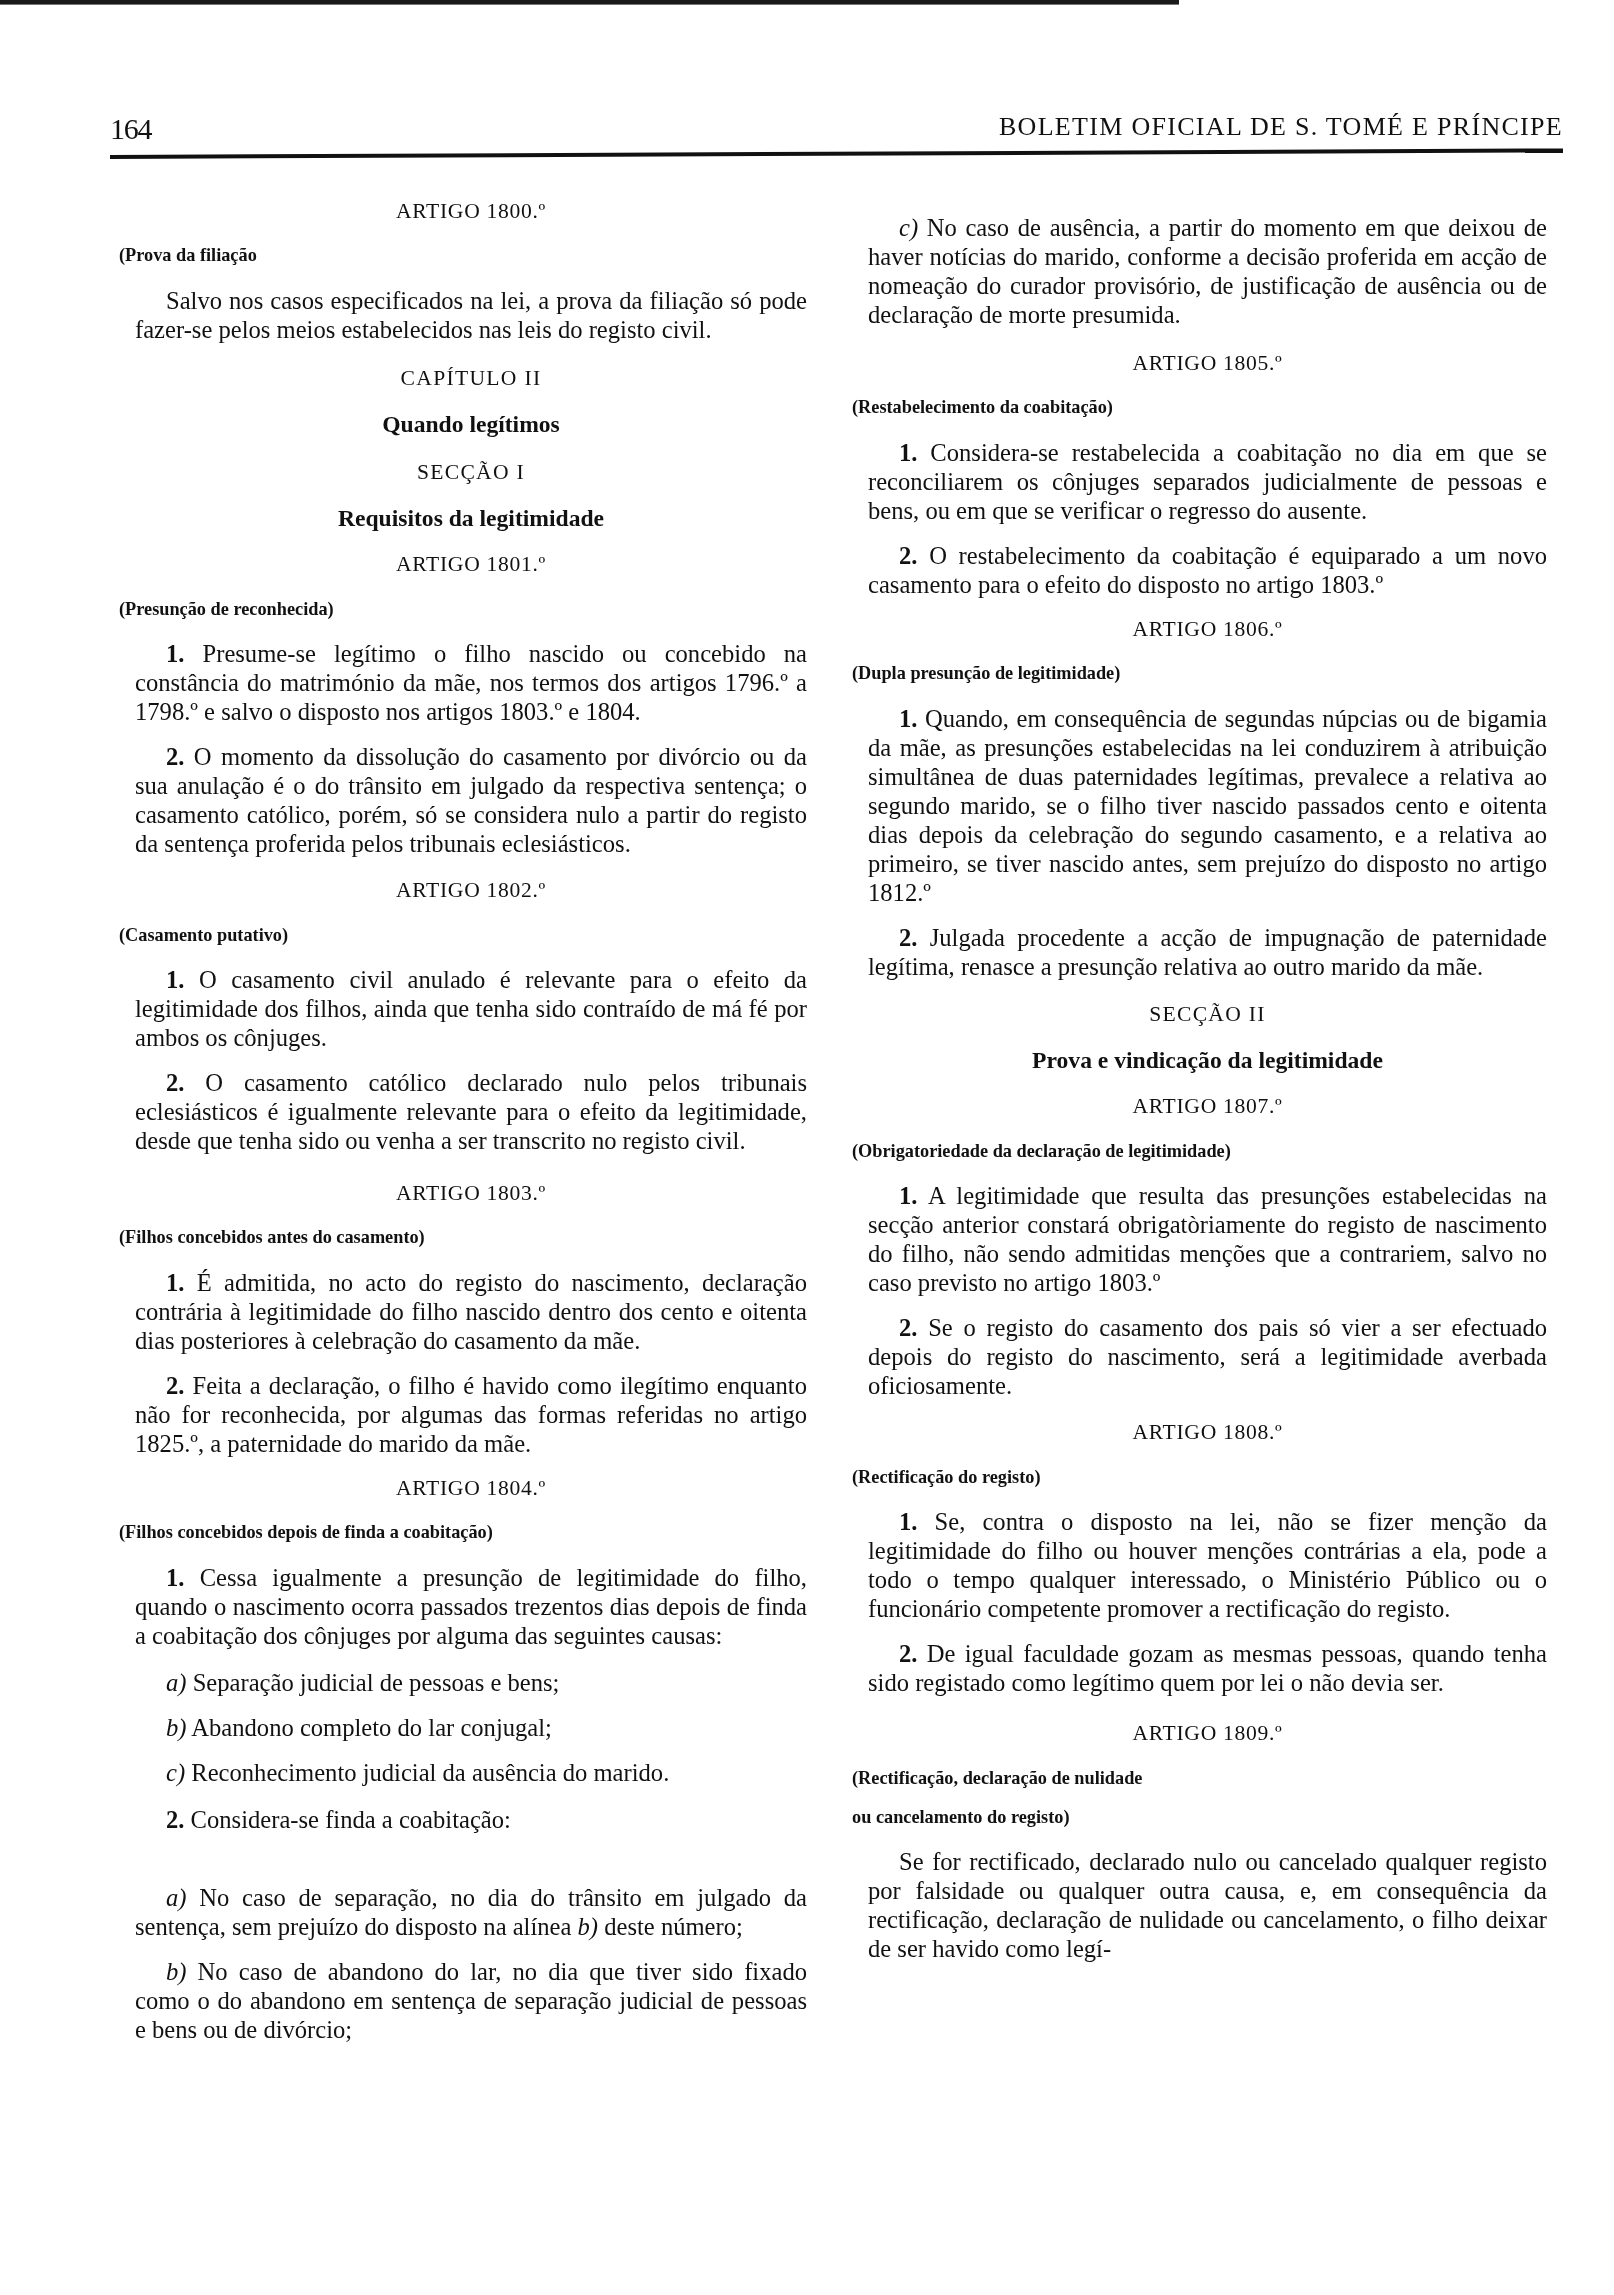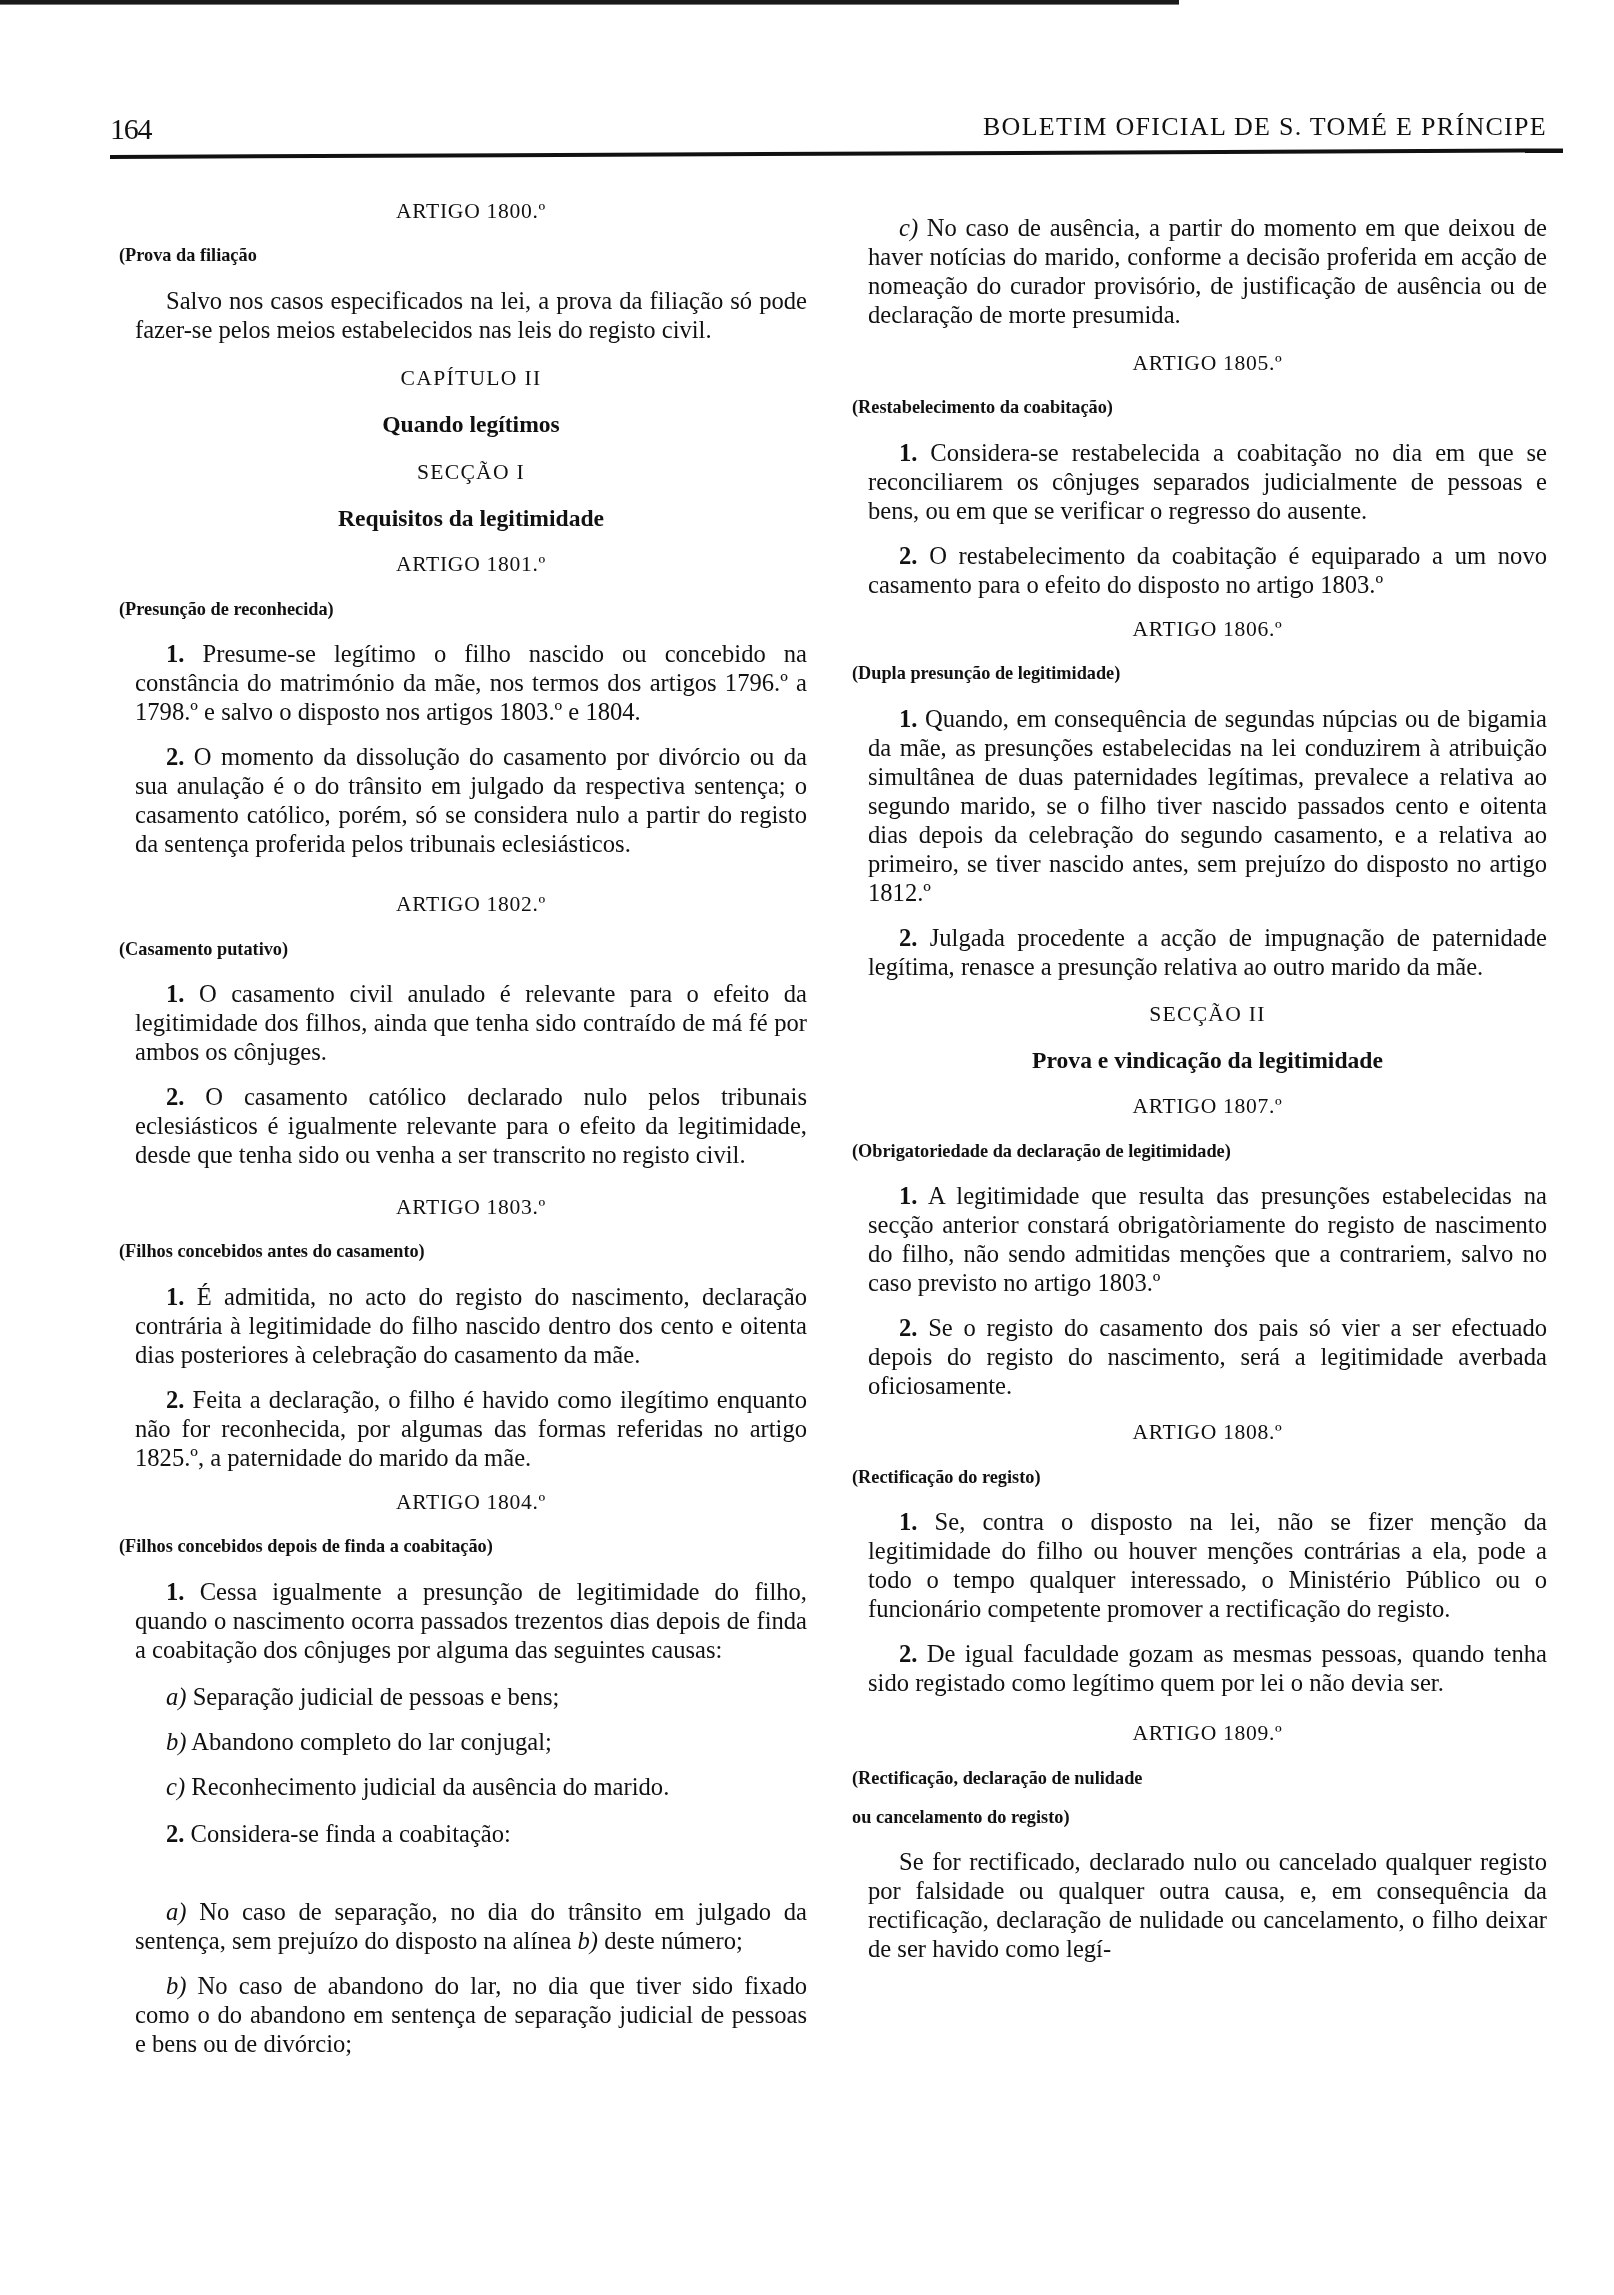--- a/index.html
+++ b/index.html
@@ -13,21 +13,21 @@
     background: linear-gradient(#1a1a1a, #1a1a1a) 0 0/1179px 4.6px no-repeat;
   }
   .page-header {
     position: absolute; left: 110px; top: 105px; width: 1453px; height: 46px;
   }
   .page-number {
     position: absolute; left: 0; top: 6.6px; font-size: 30px; letter-spacing: -1.3px;
     font-family: "Liberation Serif", serif;
   }
   .running-title {
-    position: absolute; right: 16px; top: 6.6px; font-size: 26px; letter-spacing: 1.3px;
+    position: absolute; right: 0; top: 6.6px; font-size: 26px; letter-spacing: 1.3px;
     font-family: "Liberation Serif", serif;
   }
   .header-rule {
     position: absolute; left: 110px; top: 155px; width: 1453px; height: 3.9px;
     background: #111; transform: rotate(-0.26deg); transform-origin: left center;
   }
   .column {
     position: absolute; top: 197px;
     font-family: "Liberation Serif", serif;
     font-size: 24.6px; line-height: 29px; text-align: justify;
@@ -65,21 +65,21 @@
   <div class="chapter">CAPÍTULO II</div>
   <div class="section-title">Quando legítimos</div>
   <div class="chapter">SECÇÃO I</div>
   <div class="section-title">Requisitos da legitimidade</div>
 
   <div class="art-title">ARTIGO 1801.º</div>
   <div class="art-subtitle">(Presunção de reconhecida)</div>
   <p><span class="num">1.</span><span> Presume-se legítimo o filho nascido ou concebido na constância do matrimónio da mãe, nos termos dos artigos 1796.º a 1798.º e salvo o disposto nos artigos 1803.º e 1804.</span></p>
   <p><span class="num">2.</span><span> O momento da dissolução do casamento por divórcio ou da sua anulação é o do trânsito em julgado da respectiva sentença; o casamento católico, porém, só se considera nulo a partir do registo da sentença proferida pelos tribunais eclesiásticos.</span></p>
 
-  <div class="art-title" style="margin-top:32px">ARTIGO 1802.º</div>
+  <div class="art-title" style="margin-top:18px">ARTIGO 1802.º</div>
   <div class="art-subtitle">(Casamento putativo)</div>
   <p><span class="num">1.</span><span> O casamento civil anulado é relevante para o efeito da legitimidade dos filhos, ainda que tenha sido contraído de má fé por ambos os cônjuges.</span></p>
   <p><span class="num">2.</span><span> O casamento católico declarado nulo pelos tribunais eclesiásticos é igualmente relevante para o efeito da legitimidade, desde que tenha sido ou venha a ser transcrito no registo civil.</span></p>
 
   <div class="art-title" style="margin-top:23.6px">ARTIGO 1803.º</div>
   <div class="art-subtitle">(Filhos concebidos antes do casamento)</div>
   <p><span class="num">1.</span><span> É admitida, no acto do registo do nascimento, declaração contrária à legitimidade do filho nascido dentro dos cento e oitenta dias posteriores à celebração do casamento da mãe.</span></p>
   <p><span class="num">2.</span><span> Feita a declaração, o filho é havido como ilegítimo enquanto não for reconhecida, por algumas das formas referidas no artigo 1825.º, a paternidade do marido da mãe.</span></p>
 
   <div class="art-title" style="margin-top:0">ARTIGO 1804.º</div>

